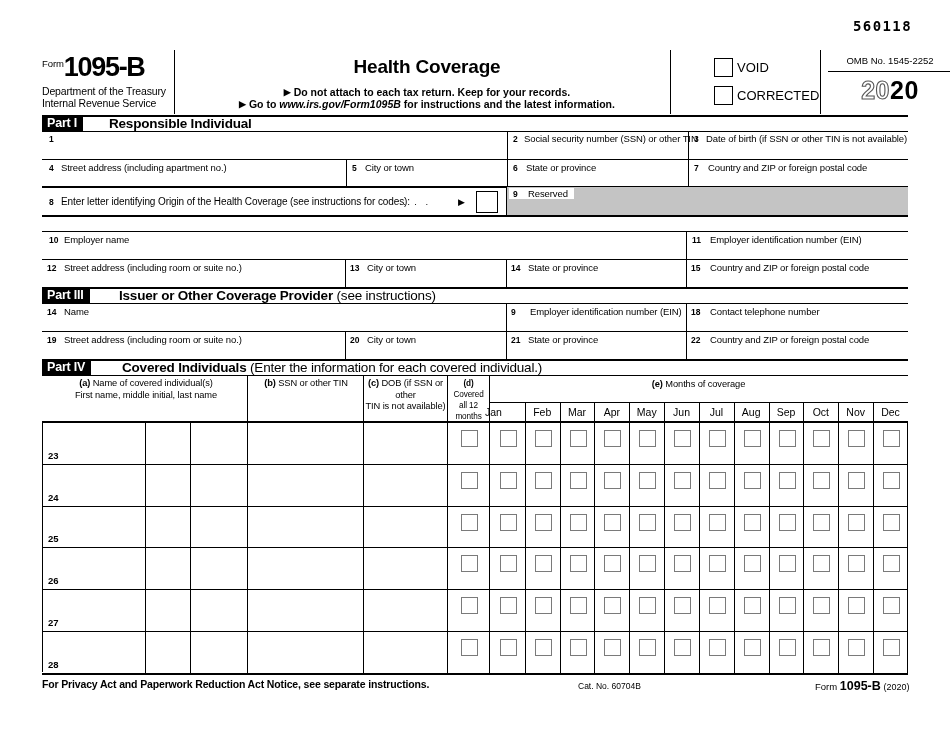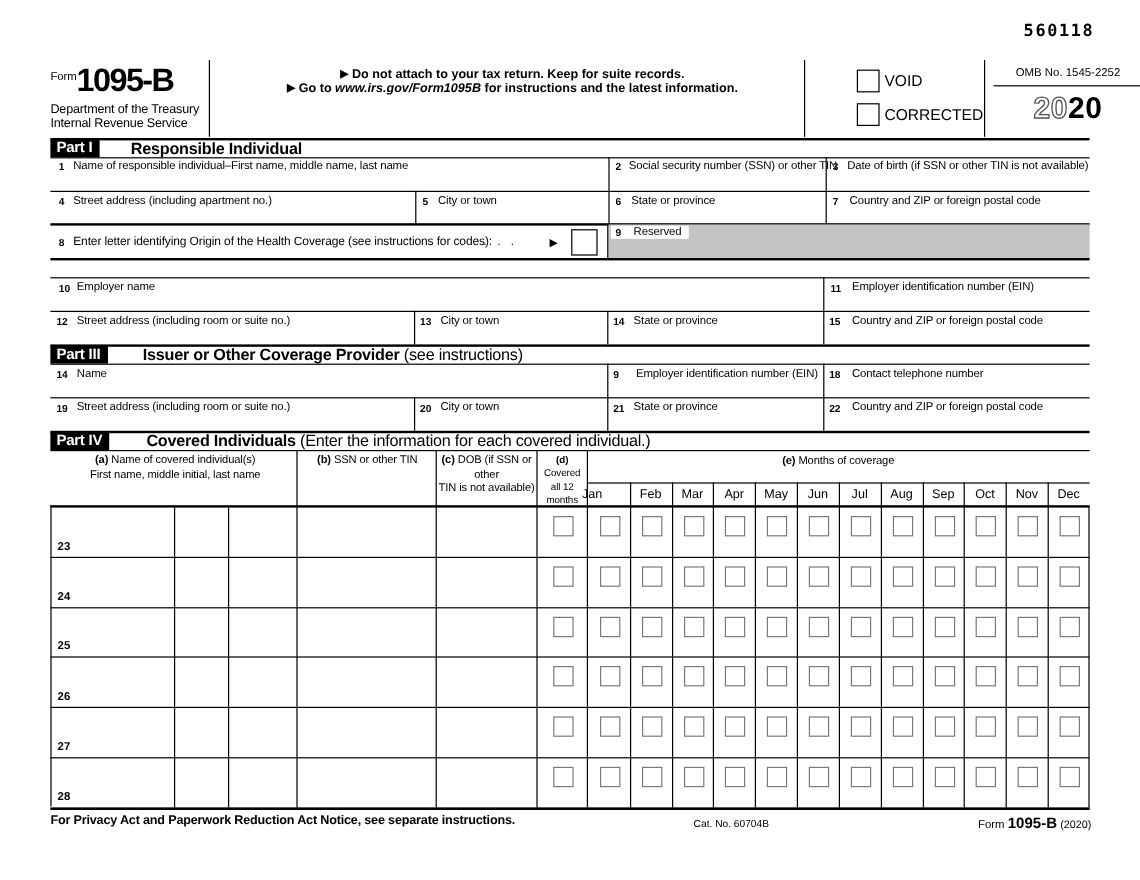--- a/index.html
+++ b/index.html
@@ -192,23 +192,24 @@
       <div class="abs" id="form-line">
         <span id="form-word">Form</span><span id="form-no">1095-B</span>
       </div>
       <div class="abs" id="dept1">Department of the Treasury</div>
       <div class="abs" id="dept2">Internal Revenue Service</div>
     </div>
 
     <div class="abs vrule" id="hdr-divider-1"></div>
 
     <div class="abs" id="hdr-center">
+      <div id="title">Health Coverage</div>
       <div id="sub1">
         <span class="arrow">▶</span>
-        <span>Do not attach to your tax return. Keep for suite records.</span>
+        <span>Do not attach to each tax return. Keep for your records.</span>
       </div>
       <div id="sub2">
         <span class="arrow">▶</span>
         <span>Go to</span>
         <span class="ital">www.irs.gov/Form1095B</span>
         <span>for instructions and the latest information.</span>
       </div>
     </div>
 
     <div class="abs vrule" id="hdr-divider-2"></div>
@@ -228,21 +229,20 @@
 
   <div class="abs hrule2" style="left:42px; top:115px; width:866px;"></div>
 
   <div class="abs part-bar" style="left:42px; top:116px; width:866px;">
     <span class="part-tag">Part I</span>
     <span class="part-title" style="left:67px;">Responsible Individual</span>
   </div>
   <div class="abs hrule" style="left:42px; top:131px; width:866px;"></div>
 
   <div class="abs fld-num" style="left:49px; top:134px;">1</div>
-  <div class="abs fld-lbl" style="left:61px; top:133px;">Name of responsible individual–First name, middle name, last name</div>
   <div class="abs" style="left:61px; top:143px; width:440px; height:15px;"></div>
 
   <div class="abs vrule" style="left:507px; top:131px; height:28px;"></div>
   <div class="abs fld-num" style="left:513px; top:134px;">2</div>
   <div class="abs fld-lbl" style="left:524px; top:133px;">Social security number (SSN) or other TIN</div>
   <div class="abs" style="left:524px; top:143px; width:150px; height:15px;"></div>
 
   <div class="abs vrule" style="left:688px; top:131px; height:28px;"></div>
   <div class="abs fld-num" style="left:694px; top:134px;">3</div>
   <div class="abs fld-lbl" style="left:706px; top:133px;">Date of birth (if SSN or other TIN is not available)</div>

